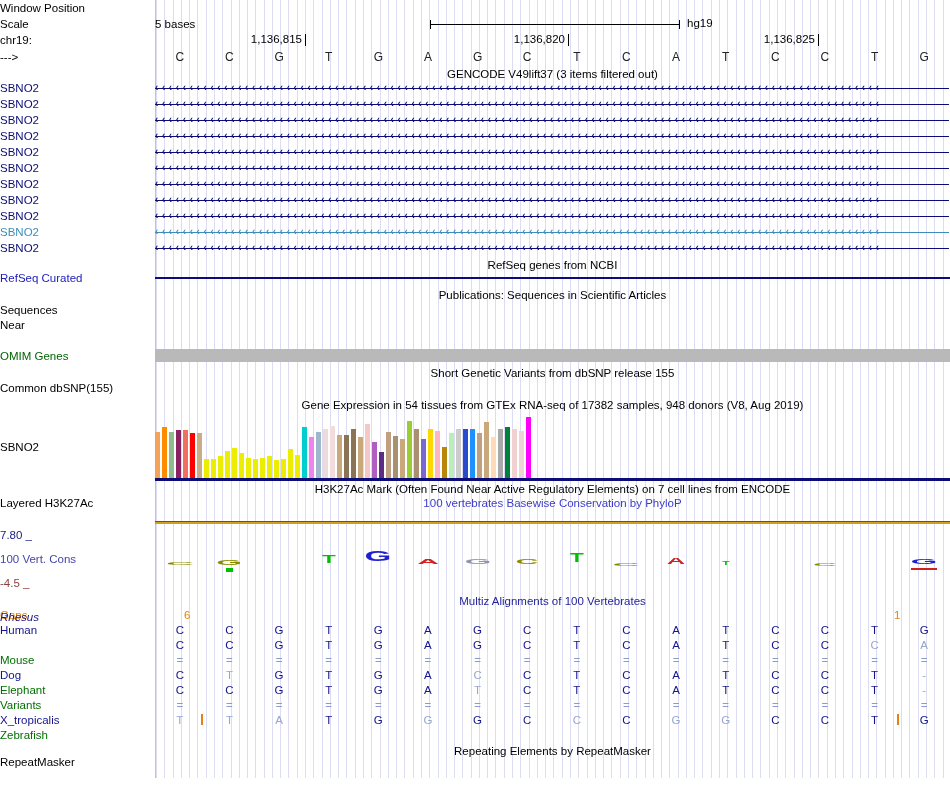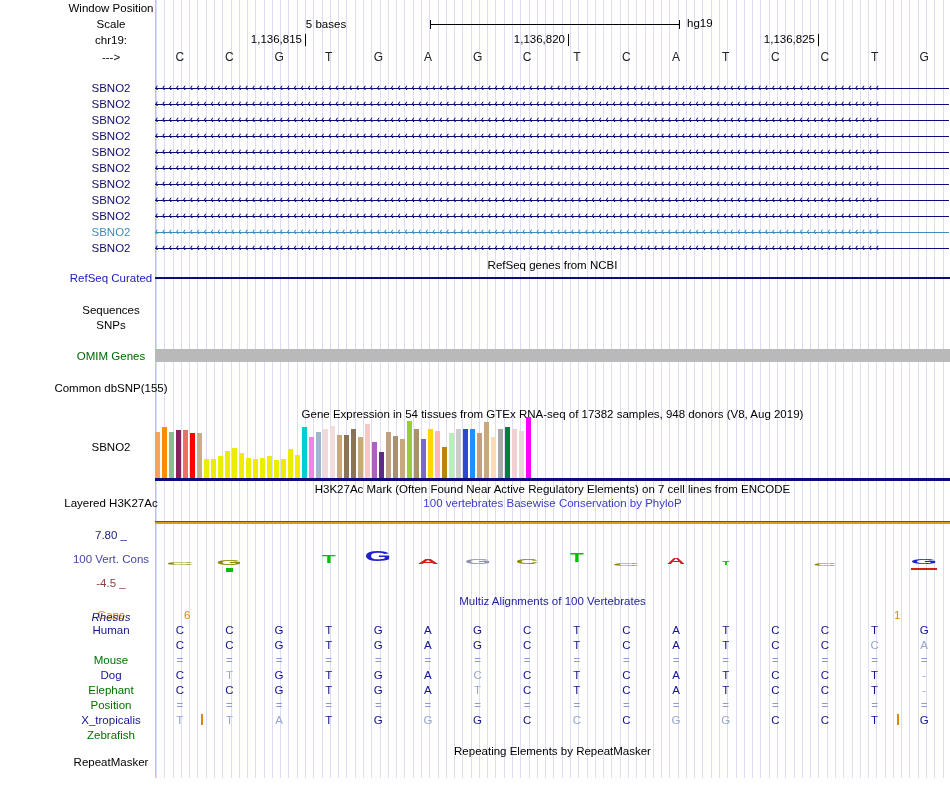--- a/index.html
+++ b/index.html
@@ -1,21 +1,21 @@
 <!DOCTYPE html>
 <html><head>
 <meta charset="utf-8">
 <style>
   html,body{margin:0;padding:0;background:#fff;}
   #screen{position:relative;width:950px;height:788px;background:#fff;overflow:hidden;
           font-family:"Liberation Sans",sans-serif;font-size:11.5px;color:#000;}
   .grid{position:absolute;left:155px;top:0;width:794px;height:778px;
         background:repeating-linear-gradient(to right,#DCDCF2 0 1px,transparent 1px 8.28px);
         border-left:1px solid #F4AFAF;}
-  .lbl{position:absolute;left:0;width:150px;text-align:center;white-space:nowrap;height:14px;line-height:14px;padding-left:36px;}
+  .lbl{position:absolute;left:0;width:150px;text-align:left;white-space:nowrap;height:14px;line-height:14px;}
   .title{position:absolute;left:155px;width:795px;text-align:center;white-space:nowrap;height:14px;line-height:14px;}
   .hdr-center{position:absolute;left:155px;width:795px;top:1px;text-align:center;white-space:nowrap;}
   .hdr-center span{margin:0 7px;}
   .scalebar{position:absolute;left:430px;top:20px;width:248px;height:9px;
             border-left:1px solid #000;border-right:1px solid #000;}
   .scalebar .mid{position:absolute;left:0;right:0;top:4px;height:1px;background:#000;}
   .rtick{position:absolute;top:34px;width:1px;height:12px;background:#000;}
   .rnum{position:absolute;top:33px;width:78px;text-align:right;white-space:nowrap;}
   .basecell{position:absolute;top:50px;width:50px;text-align:center;color:#222;font-size:12px;}
   .generow{position:absolute;left:155px;width:794px;height:16px;overflow:hidden;}
@@ -72,20 +72,21 @@
       <div class="basecell" style="left: 552px; width: 49.625px;">T</div>
       <div class="basecell" style="left: 601.625px; width: 49.625px;">C</div>
       <div class="basecell" style="left: 651.25px; width: 49.625px;">A</div>
       <div class="basecell" style="left: 700.875px; width: 49.625px;">T</div>
       <div class="basecell" style="left: 750.5px; width: 49.625px;">C</div>
       <div class="basecell" style="left: 800.125px; width: 49.625px;">C</div>
       <div class="basecell" style="left: 849.75px; width: 49.625px;">T</div>
       <div class="basecell" style="left: 899.375px; width: 49.625px;">G</div>
     </div>
 
+  <div class="title" style="top:67px">GENCODE V49lift37 (3 items filtered out)</div>
   <div id="generows">
       <div class="lbl" style="top: 81px; color: rgb(12, 12, 120);">SBNO2</div>
       <div class="generow" style="top: 80px; color: rgb(12, 12, 120);">
         <div class="iline"></div>
         <div class="arrows">‹‹‹‹‹‹‹‹‹‹‹‹‹‹‹‹‹‹‹‹‹‹‹‹‹‹‹‹‹‹‹‹‹‹‹‹‹‹‹‹‹‹‹‹‹‹‹‹‹‹‹‹‹‹‹‹‹‹‹‹‹‹‹‹‹‹‹‹‹‹‹‹‹‹‹‹‹‹‹‹‹‹‹‹‹‹‹‹‹‹‹‹‹‹‹‹‹‹‹‹‹‹‹‹‹</div>
       </div>
       <div class="lbl" style="top: 97px; color: rgb(12, 12, 120);">SBNO2</div>
       <div class="generow" style="top: 96px; color: rgb(12, 12, 120);">
         <div class="iline"></div>
         <div class="arrows">‹‹‹‹‹‹‹‹‹‹‹‹‹‹‹‹‹‹‹‹‹‹‹‹‹‹‹‹‹‹‹‹‹‹‹‹‹‹‹‹‹‹‹‹‹‹‹‹‹‹‹‹‹‹‹‹‹‹‹‹‹‹‹‹‹‹‹‹‹‹‹‹‹‹‹‹‹‹‹‹‹‹‹‹‹‹‹‹‹‹‹‹‹‹‹‹‹‹‹‹‹‹‹‹‹</div>
@@ -134,29 +135,31 @@
       <div class="generow" style="top: 240px; color: rgb(12, 12, 120);">
         <div class="iline"></div>
         <div class="arrows">‹‹‹‹‹‹‹‹‹‹‹‹‹‹‹‹‹‹‹‹‹‹‹‹‹‹‹‹‹‹‹‹‹‹‹‹‹‹‹‹‹‹‹‹‹‹‹‹‹‹‹‹‹‹‹‹‹‹‹‹‹‹‹‹‹‹‹‹‹‹‹‹‹‹‹‹‹‹‹‹‹‹‹‹‹‹‹‹‹‹‹‹‹‹‹‹‹‹‹‹‹‹‹‹‹</div>
       </div>
     </div>
 
   <div class="title" style="top:258px">RefSeq genes from NCBI</div>
   <div class="hline" style="top:277px;height:2px;background:#0C0C78"></div>
   <div class="lbl" style="top:271px;color:#2020C0">RefSeq Curated</div>
 
+  <div class="title" style="top:288px">Publications: Sequences in Scientific Articles</div>
   <div class="lbl" style="top:303px">Sequences</div>
-  <div class="lbl" style="top:318px">SNPs</div>
+  <div class="lbl" style="top:318px">Near</div>
 
   <div class="hline" style="top:349px;height:13px;background:#B9B9B9"></div>
   <div class="lbl" style="top:349px;color:#006400">OMIM Genes</div>
 
+  <div class="title" style="top:366px">Short Genetic Variants from dbSNP release 155</div>
   <div class="lbl" style="top:381px">Common dbSNP(155)</div>
 
-  <div class="title" style="top:407px">Gene Expression in 54 tissues from GTEx RNA-seq of 17382 samples, 948 donors (V8, Aug 2019)</div>
+  <div class="title" style="top:398px">Gene Expression in 54 tissues from GTEx RNA-seq of 17382 samples, 948 donors (V8, Aug 2019)</div>
   <div class="lbl" style="top:440px">SBNO2</div>
   <div class="bars" id="gtexbars">
       <div class="bar" style="left: 0px; height: 46px; background: rgb(245, 162, 90);"></div>
       <div class="bar" style="left: 7px; height: 51px; background: rgb(255, 140, 0);"></div>
       <div class="bar" style="left: 14px; height: 46px; background: rgb(143, 188, 143);"></div>
       <div class="bar" style="left: 21px; height: 48px; background: rgb(139, 34, 96);"></div>
       <div class="bar" style="left: 28px; height: 48px; background: rgb(240, 112, 96);"></div>
       <div class="bar" style="left: 35px; height: 45px; background: rgb(255, 0, 0);"></div>
       <div class="bar" style="left: 42px; height: 45px; background: rgb(201, 174, 133);"></div>
       <div class="bar" style="left: 49px; height: 19px; background: rgb(237, 237, 0);"></div>
@@ -328,21 +331,21 @@
         <div class="mzcell" style="left: 347.375px; width: 49.625px; color: rgb(20, 20, 140);">C</div>
         <div class="mzcell" style="left: 397px; width: 49.625px; color: rgb(20, 20, 140);">T</div>
         <div class="mzcell" style="left: 446.625px; width: 49.625px; color: rgb(20, 20, 140);">C</div>
         <div class="mzcell" style="left: 496.25px; width: 49.625px; color: rgb(20, 20, 140);">A</div>
         <div class="mzcell" style="left: 545.875px; width: 49.625px; color: rgb(20, 20, 140);">T</div>
         <div class="mzcell" style="left: 595.5px; width: 49.625px; color: rgb(20, 20, 140);">C</div>
         <div class="mzcell" style="left: 645.125px; width: 49.625px; color: rgb(20, 20, 140);">C</div>
         <div class="mzcell" style="left: 694.75px; width: 49.625px; color: rgb(20, 20, 140);">T</div>
         <div class="mzcell" style="left: 744.375px; width: 49.625px; color: rgb(160, 168, 200);">-</div>
       </div>
-      <div class="lbl" style="top: 698px; color: rgb(0, 112, 0);">Position</div>
+      <div class="lbl" style="top: 698px; color: rgb(0, 112, 0);">Variants</div>
       <div style="position: absolute; left: 155px; top: 698px; width: 794px; height: 14px;">
         <div class="mzcell" style="left: 0px; width: 49.625px; color: rgb(138, 154, 208);">=</div>
         <div class="mzcell" style="left: 49.625px; width: 49.625px; color: rgb(138, 154, 208);">=</div>
         <div class="mzcell" style="left: 99.25px; width: 49.625px; color: rgb(138, 154, 208);">=</div>
         <div class="mzcell" style="left: 148.875px; width: 49.625px; color: rgb(138, 154, 208);">=</div>
         <div class="mzcell" style="left: 198.5px; width: 49.625px; color: rgb(138, 154, 208);">=</div>
         <div class="mzcell" style="left: 248.125px; width: 49.625px; color: rgb(138, 154, 208);">=</div>
         <div class="mzcell" style="left: 297.75px; width: 49.625px; color: rgb(138, 154, 208);">=</div>
         <div class="mzcell" style="left: 347.375px; width: 49.625px; color: rgb(138, 154, 208);">=</div>
         <div class="mzcell" style="left: 397px; width: 49.625px; color: rgb(138, 154, 208);">=</div>

